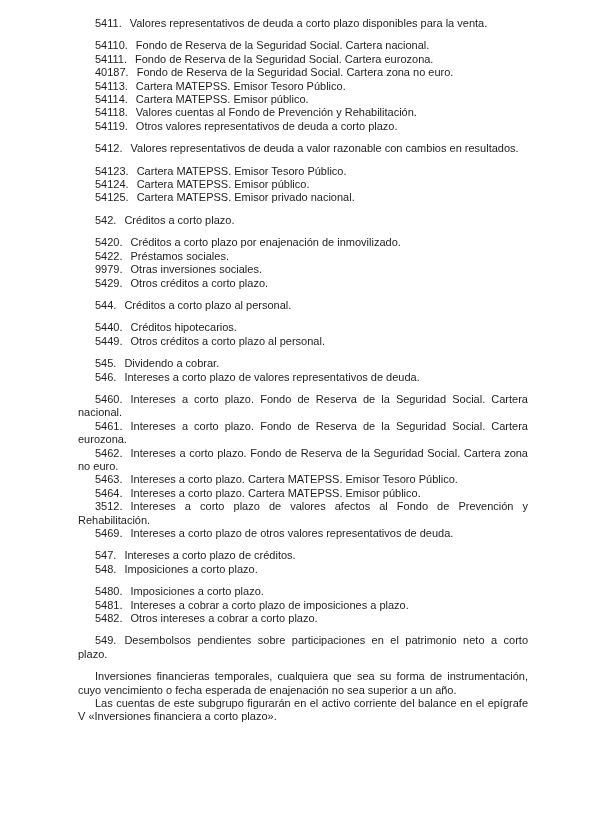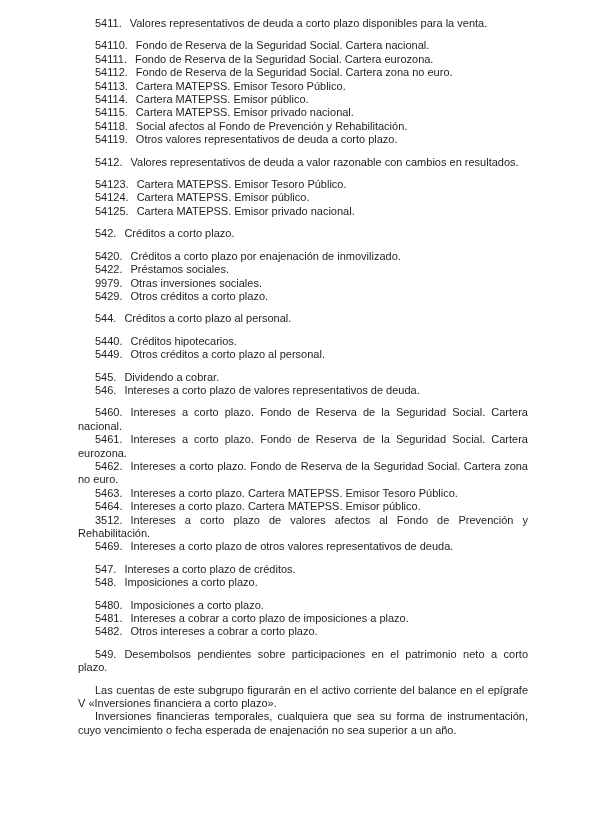--- a/index.html
+++ b/index.html
@@ -45,25 +45,24 @@
 <body>
 
 <div class="page">
   <div class="doc" id="doc-root" style="color: rgb(30, 30, 30);">
       <div class="block">
         <p class="line"><span class="code">5411.</span><span class="desc">Valores representativos de deuda a corto plazo disponibles para la venta.</span></p>
       </div>
       <div class="block">
         <p class="line"><span class="code">54110.</span><span class="desc">Fondo de Reserva de la Seguridad Social. Cartera nacional.</span></p>
         <p class="line"><span class="code">54111.</span><span class="desc">Fondo de Reserva de la Seguridad Social. Cartera eurozona.</span></p>
-        <p class="line"><span class="code">54112.</span><span class="desc">Fondo de Reserva de la Seguridad Social. Cartera zona no euro.</span></p>
+        <p class="line"><span class="code">40187.</span><span class="desc">Fondo de Reserva de la Seguridad Social. Cartera zona no euro.</span></p>
         <p class="line"><span class="code">54113.</span><span class="desc">Cartera MATEPSS. Emisor Tesoro Público.</span></p>
         <p class="line"><span class="code">54114.</span><span class="desc">Cartera MATEPSS. Emisor público.</span></p>
-        <p class="line"><span class="code">54115.</span><span class="desc">Cartera MATEPSS. Emisor privado nacional.</span></p>
-        <p class="line"><span class="code">54118.</span><span class="desc">Social afectos al Fondo de Prevención y Rehabilitación.</span></p>
+        <p class="line"><span class="code">54118.</span><span class="desc">Valores cuentas al Fondo de Prevención y Rehabilitación.</span></p>
         <p class="line"><span class="code">54119.</span><span class="desc">Otros valores representativos de deuda a corto plazo.</span></p>
       </div>
       <div class="block">
         <p class="line"><span class="code">5412.</span><span class="desc">Valores representativos de deuda a valor razonable con cambios en resultados.</span></p>
       </div>
       <div class="block">
         <p class="line"><span class="code">54123.</span><span class="desc">Cartera MATEPSS. Emisor Tesoro Público.</span></p>
         <p class="line"><span class="code">54124.</span><span class="desc">Cartera MATEPSS. Emisor público.</span></p>
         <p class="line"><span class="code">54125.</span><span class="desc">Cartera MATEPSS. Emisor privado nacional.</span></p>
       </div>
@@ -102,17 +101,17 @@
       </div>
       <div class="block">
         <p class="line"><span class="code">5480.</span><span class="desc">Imposiciones a corto plazo.</span></p>
         <p class="line"><span class="code">5481.</span><span class="desc">Intereses a cobrar a corto plazo de imposiciones a plazo.</span></p>
         <p class="line"><span class="code">5482.</span><span class="desc">Otros intereses a cobrar a corto plazo.</span></p>
       </div>
       <div class="block">
         <p class="line"><span class="code">549.</span><span class="desc">Desembolsos pendientes sobre participaciones en el patrimonio neto a corto plazo.</span></p>
       </div>
       <div class="block">
+        <p class="line">Inversiones financieras temporales, cualquiera que sea su forma de instrumentación, cuyo vencimiento o fecha esperada de enajenación no sea superior a un año.</p>
         <p class="line">Las cuentas de este subgrupo figurarán en el activo corriente del balance en el epígrafe V «Inversiones financiera a corto plazo».</p>
-        <p class="line">Inversiones financieras temporales, cualquiera que sea su forma de instrumentación, cuyo vencimiento o fecha esperada de enajenación no sea superior a un año.</p>
       </div>
     </div>
 </div>
 
 </body></html>

